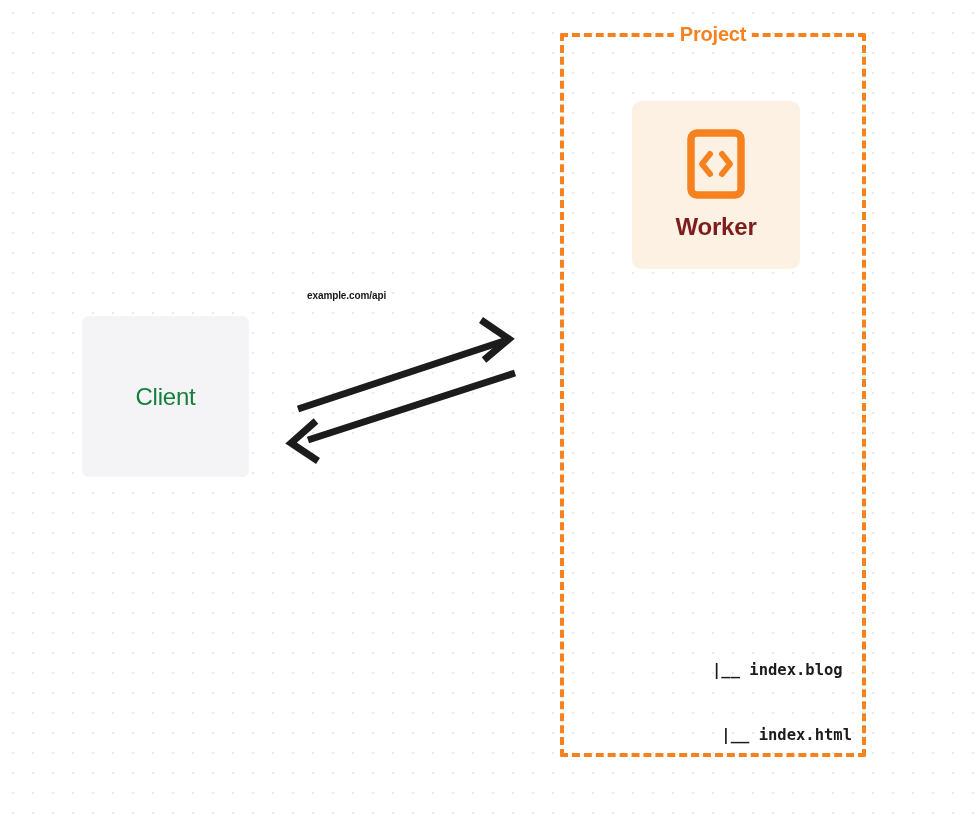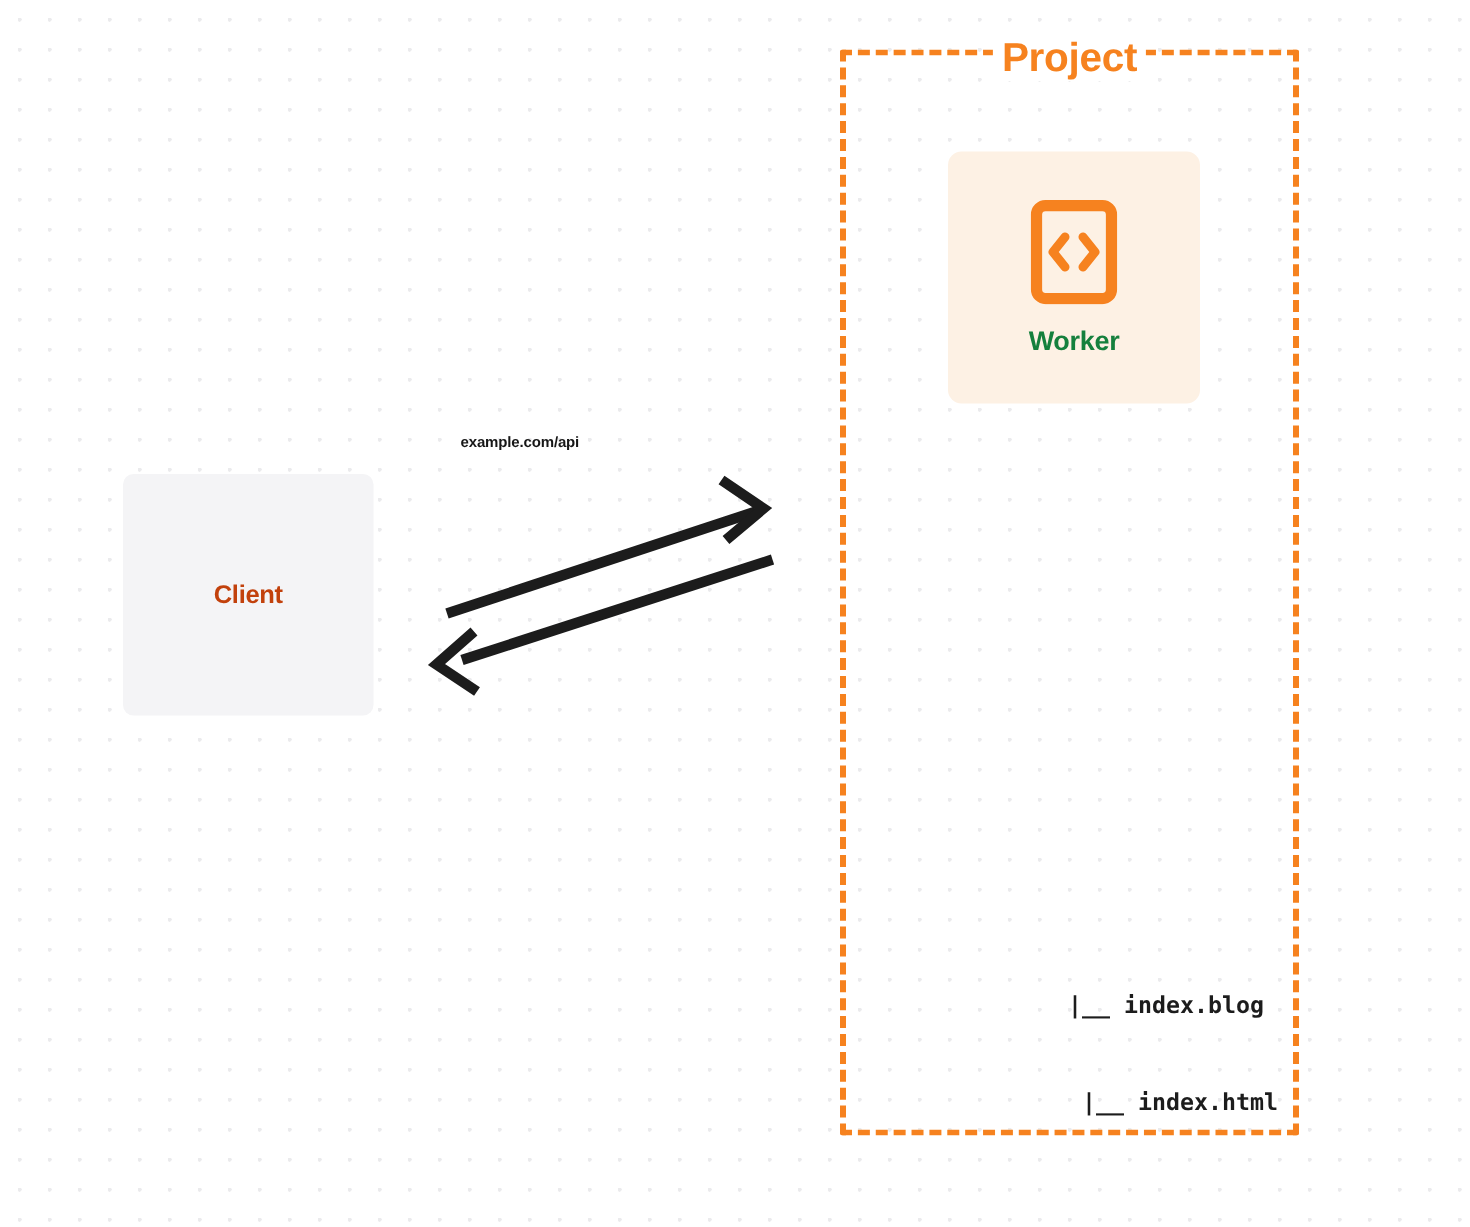--- a/index.html
+++ b/index.html
@@ -31,23 +31,23 @@
     top: 316px;
     width: 167px;
     height: 161px;
     background: #f4f4f6;
     border-radius: 7px;
     display: flex;
     align-items: center;
     justify-content: center;
   }
   .client-label {
-    font-size: 17px;
-    font-weight: bold;
-    color: #c2410c;
+    font-size: 24px;
+    font-weight: normal;
+    color: #15803d;
     letter-spacing: -0.2px;
   }
 
   
   .connector {
     position: absolute;
     left: 270px;
     top: 280px;
     width: 260px;
     height: 190px;
@@ -74,21 +74,21 @@
     box-sizing: border-box;
     border-radius: 2px;
   }
   .project-title {
     position: absolute;
     left: 50%;
     top: -14px;
     transform: translateX(-50%);
     background: #ffffff;
     padding: 0 6px;
-    font-size: 27px;
+    font-size: 20px;
     font-weight: bold;
     color: #f6821f;
     letter-spacing: -0.2px;
     white-space: nowrap;
   }
 
   
   .card {
     position: absolute;
     background: #fdf1e4;
@@ -108,23 +108,23 @@
     left: 628px;
     top: 447px;
     width: 168px;
     height: 167px;
   }
   .card-icon {
     display: block;
     margin-bottom: 14px;
   }
   .card-label {
-    font-size: 18px;
+    font-size: 24px;
     font-weight: bold;
-    color: #15803d;
+    color: #7f1d1d;
     letter-spacing: -0.2px;
     text-align: right;
   }
 
   
   .file-tree {
     position: absolute;
     left: 600px;
     top: 617px;
     width: 201px;

